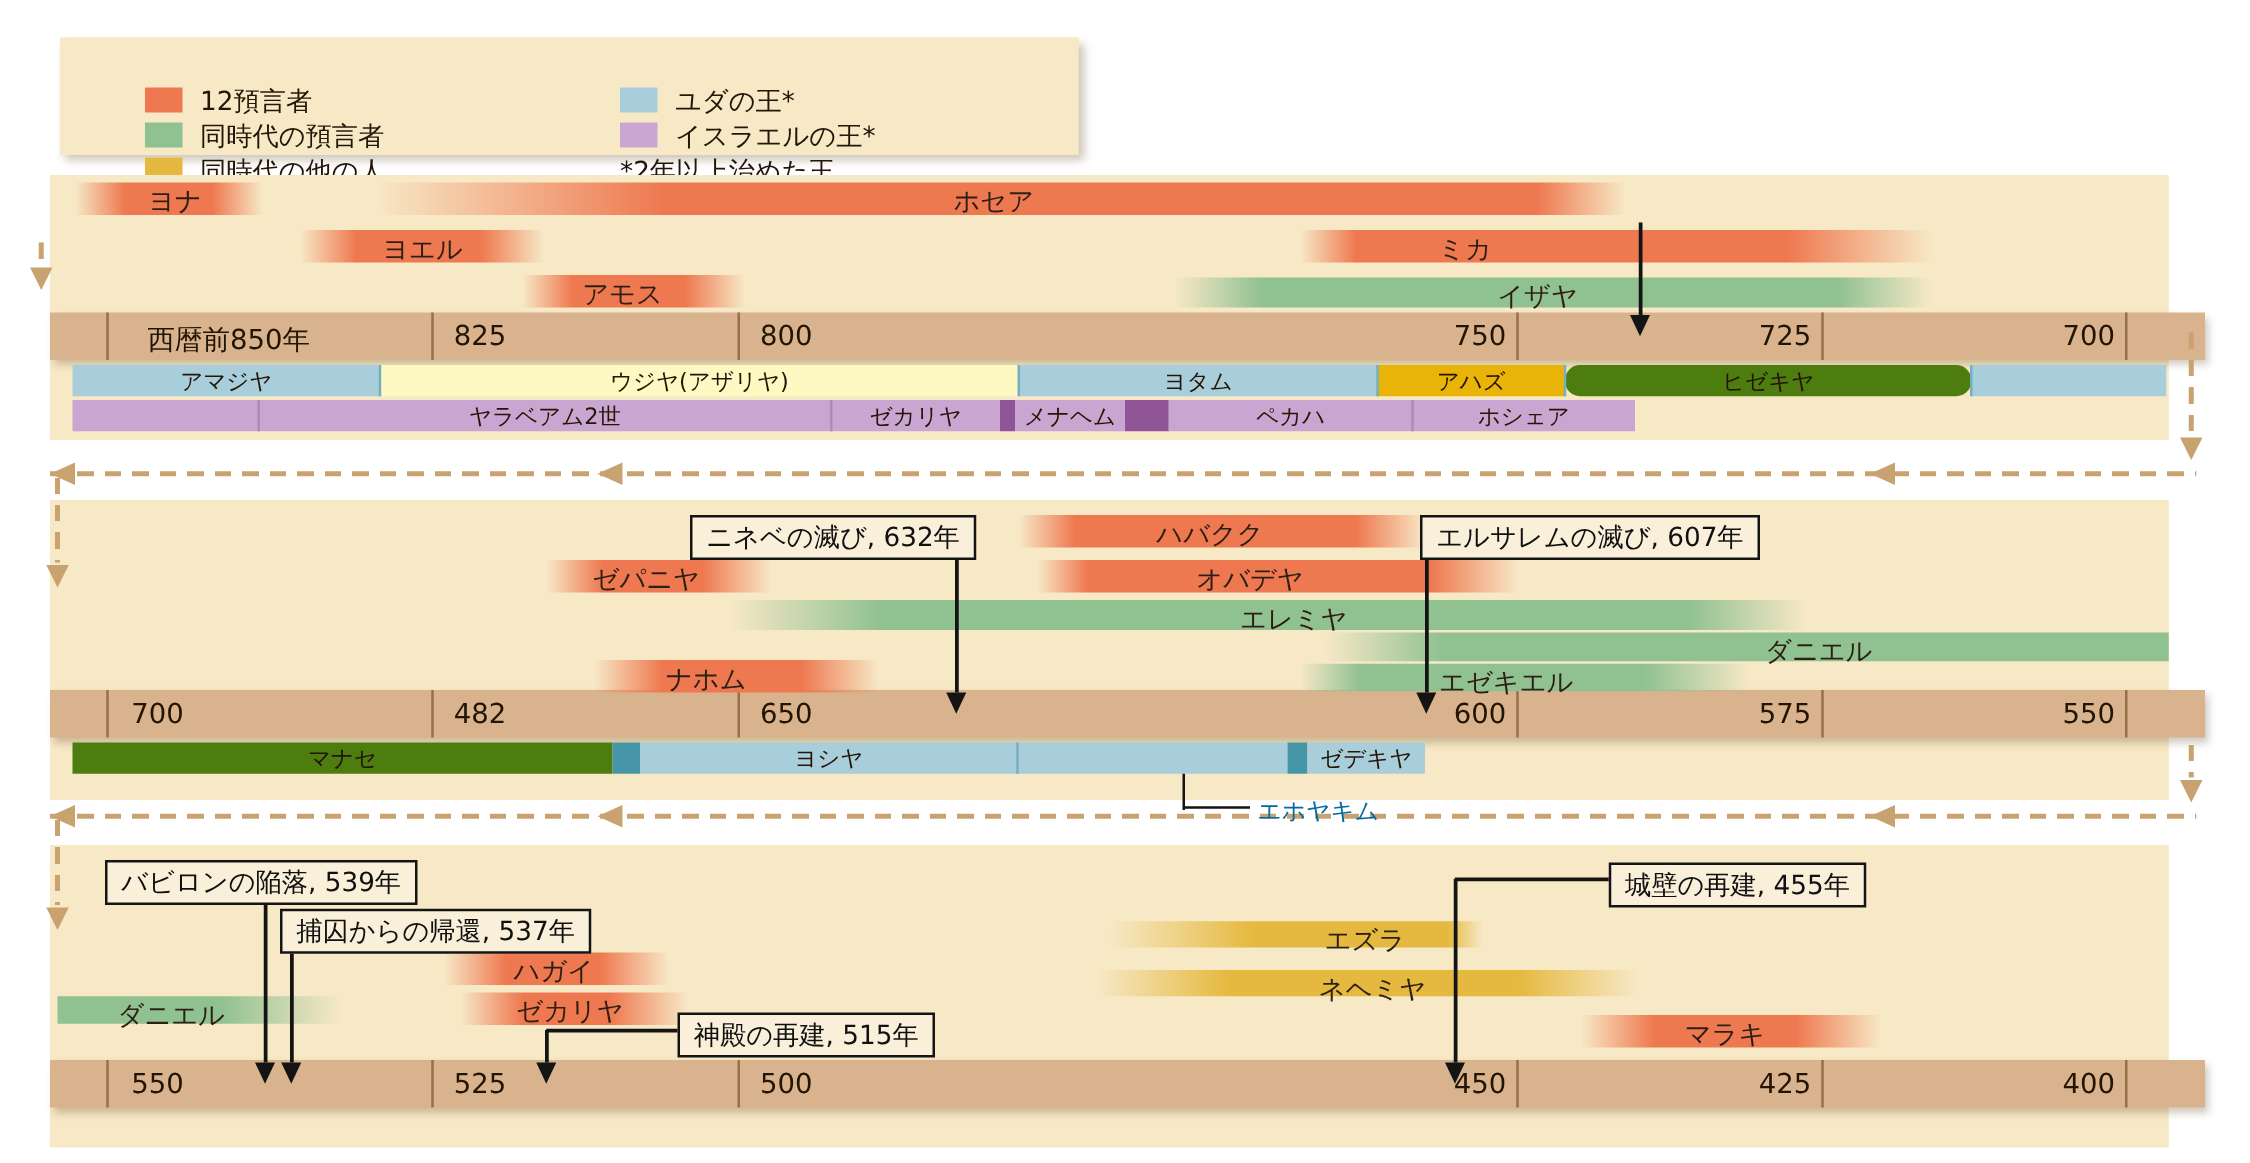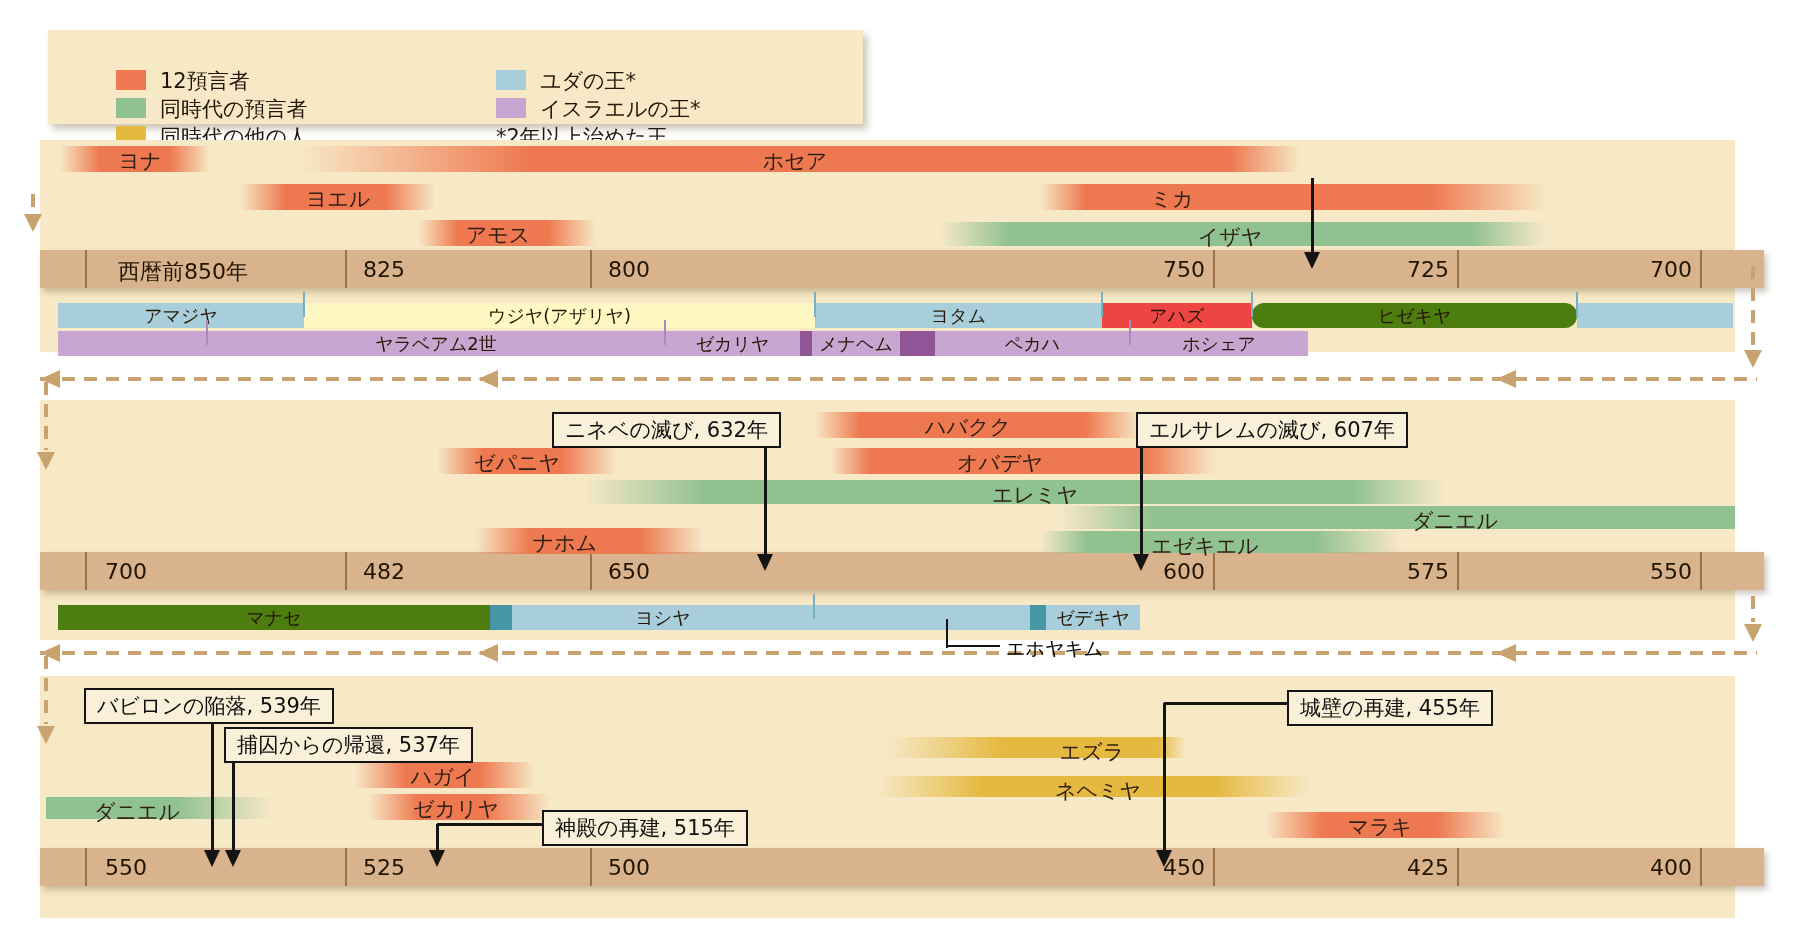--- a/index.html
+++ b/index.html
@@ -9,36 +9,36 @@
   .legend-panel{box-shadow:4px 5px 7px rgba(110,90,55,.35);}
   .swatch{position:absolute;width:30px;height:20px;}
   .lg-label{position:absolute;font-size:21px;color:#211608;white-space:nowrap;}
   .axis{position:absolute;background:#d9b38d;box-shadow:3px 4px 6px rgba(100,75,40,.30);}
   .tick{position:absolute;top:0;bottom:0;width:2px;background:#97704a;}
   .axlabel{position:absolute;top:7px;font-size:22px;color:#221503;white-space:nowrap;}
   .bar{position:absolute;}
   .bar-label{position:absolute;font-size:21px;color:#2e1f14;white-space:nowrap;
              transform:translateX(-50%);z-index:6;}
   .kseg{position:absolute;display:flex;align-items:center;justify-content:center;
-        font-size:18px;color:#241505;white-space:nowrap;overflow:hidden;margin-top:11px;}
+        font-size:18px;color:#241505;white-space:nowrap;overflow:hidden;}
   .kdiv{position:absolute;width:2px;z-index:4;}
   .ebox{position:absolute;border:2.5px solid #141414;background:#faf0da;font-size:21px;
         color:#101010;padding:2px 11px;white-space:nowrap;z-index:9;line-height:28px;}
   .bline{position:absolute;background:#141414;z-index:8;}
   .bhead{position:absolute;width:0;height:0;border-left:8px solid transparent;
          border-right:8px solid transparent;border-top:17px solid #141414;z-index:8;}
   .tdash-h{position:absolute;height:4px;
          background:repeating-linear-gradient(90deg,#c9a36f 0 13px,rgba(0,0,0,0) 13px 22px);}
   .tdash-v{position:absolute;width:4px;
          background:repeating-linear-gradient(180deg,#c9a36f 0 13px,rgba(0,0,0,0) 13px 22px);}
   .thead-down{position:absolute;width:0;height:0;border-left:9px solid transparent;
          border-right:9px solid transparent;border-top:18px solid #c9a36f;}
   .thead-left{position:absolute;width:0;height:0;border-top:9px solid transparent;
          border-bottom:9px solid transparent;border-right:20px solid #c9a36f;}
-  .callout-text{position:absolute;font-size:19px;color:#000000;white-space:nowrap;z-index:8;}
+  .callout-text{position:absolute;font-size:19px;color:#0369a1;white-space:nowrap;z-index:8;}
 </style>
 </head>
 <body>
 
 <div id="canvas">
     <div class="panel legend-panel" style="left: 48px; top: 30px; width: 815px; height: 94px;">
       <div class="swatch" style="left: 68px; top: 40px; background: rgb(238, 121, 80);"></div>
       <div class="lg-label" style="left: 112px; top: 37px;">12預言者</div>
       <div class="swatch" style="left: 68px; top: 68px; background: rgb(144, 193, 145);"></div>
       <div class="lg-label" style="left: 112px; top: 65px;">同時代の預言者</div>
@@ -69,21 +69,21 @@
       <span>アマジヤ</span>
     </div>
     <div class="kseg" style="left: 304px; top: 292px; width: 511px; height: 25px; background: #fef9c3;">
       <span>ウジヤ(アザリヤ)</span>
     </div>
     <div class="kdiv" style="left: 303px; top: 292px; height: 25px; background: rgb(116, 176, 192);"></div>
     <div class="kseg" style="left: 815px; top: 292px; width: 287px; height: 25px; background: rgb(169, 206, 219);">
       <span>ヨタム</span>
     </div>
     <div class="kdiv" style="left: 814px; top: 292px; height: 25px; background: rgb(116, 176, 192);"></div>
-    <div class="kseg" style="left: 1102px; top: 292px; width: 150px; height: 25px; background: #ef4444;">
+    <div class="kseg" style="left: 1102px; top: 292px; width: 150px; height: 25px; background: #eab308;">
       <span>アハズ</span>
     </div>
     <div class="kdiv" style="left: 1101px; top: 292px; height: 25px; background: rgb(116, 176, 192);"></div>
     <div class="kseg" style="left: 1252px; top: 292px; width: 325px; height: 25px; background: #4d7c0f; border-radius: 12px;">
       <span>ヒゼキヤ</span>
     </div>
     <div class="kdiv" style="left: 1251px; top: 292px; height: 25px; background: rgb(116, 176, 192);"></div>
     <div class="kseg" style="left: 1577px; top: 292px; width: 156px; height: 25px; background: rgb(169, 206, 219);"></div>
     <div class="kdiv" style="left: 1576px; top: 292px; height: 25px; background: rgb(116, 176, 192);"></div>
     <div class="kseg" style="left: 58px; top: 320px; width: 149px; height: 25px; background: rgb(201, 166, 209);"></div>

